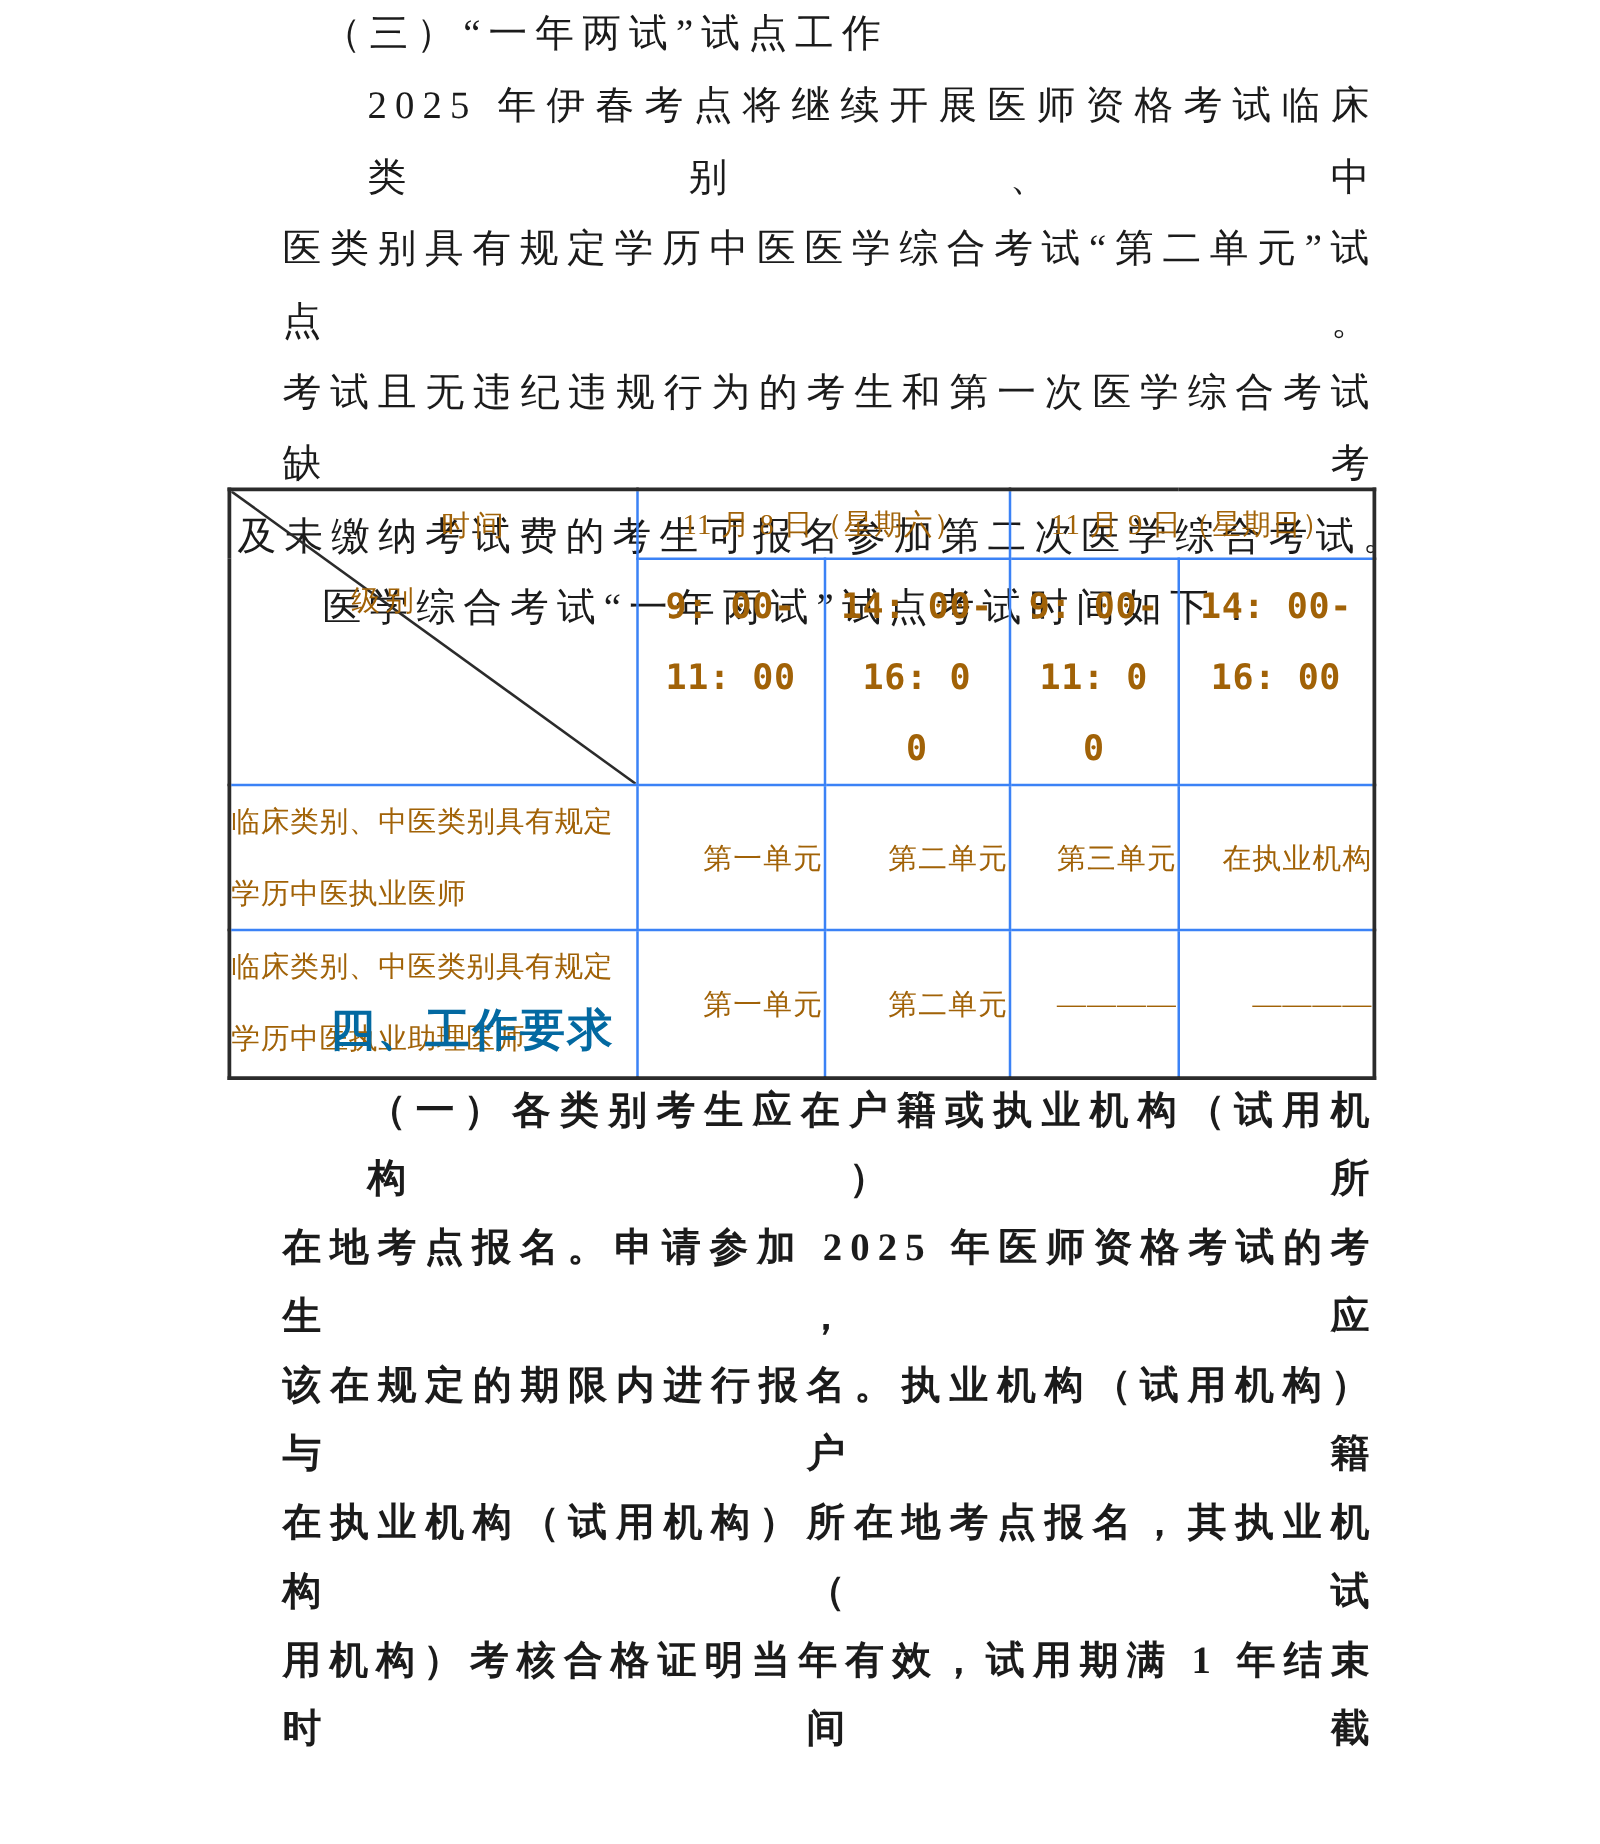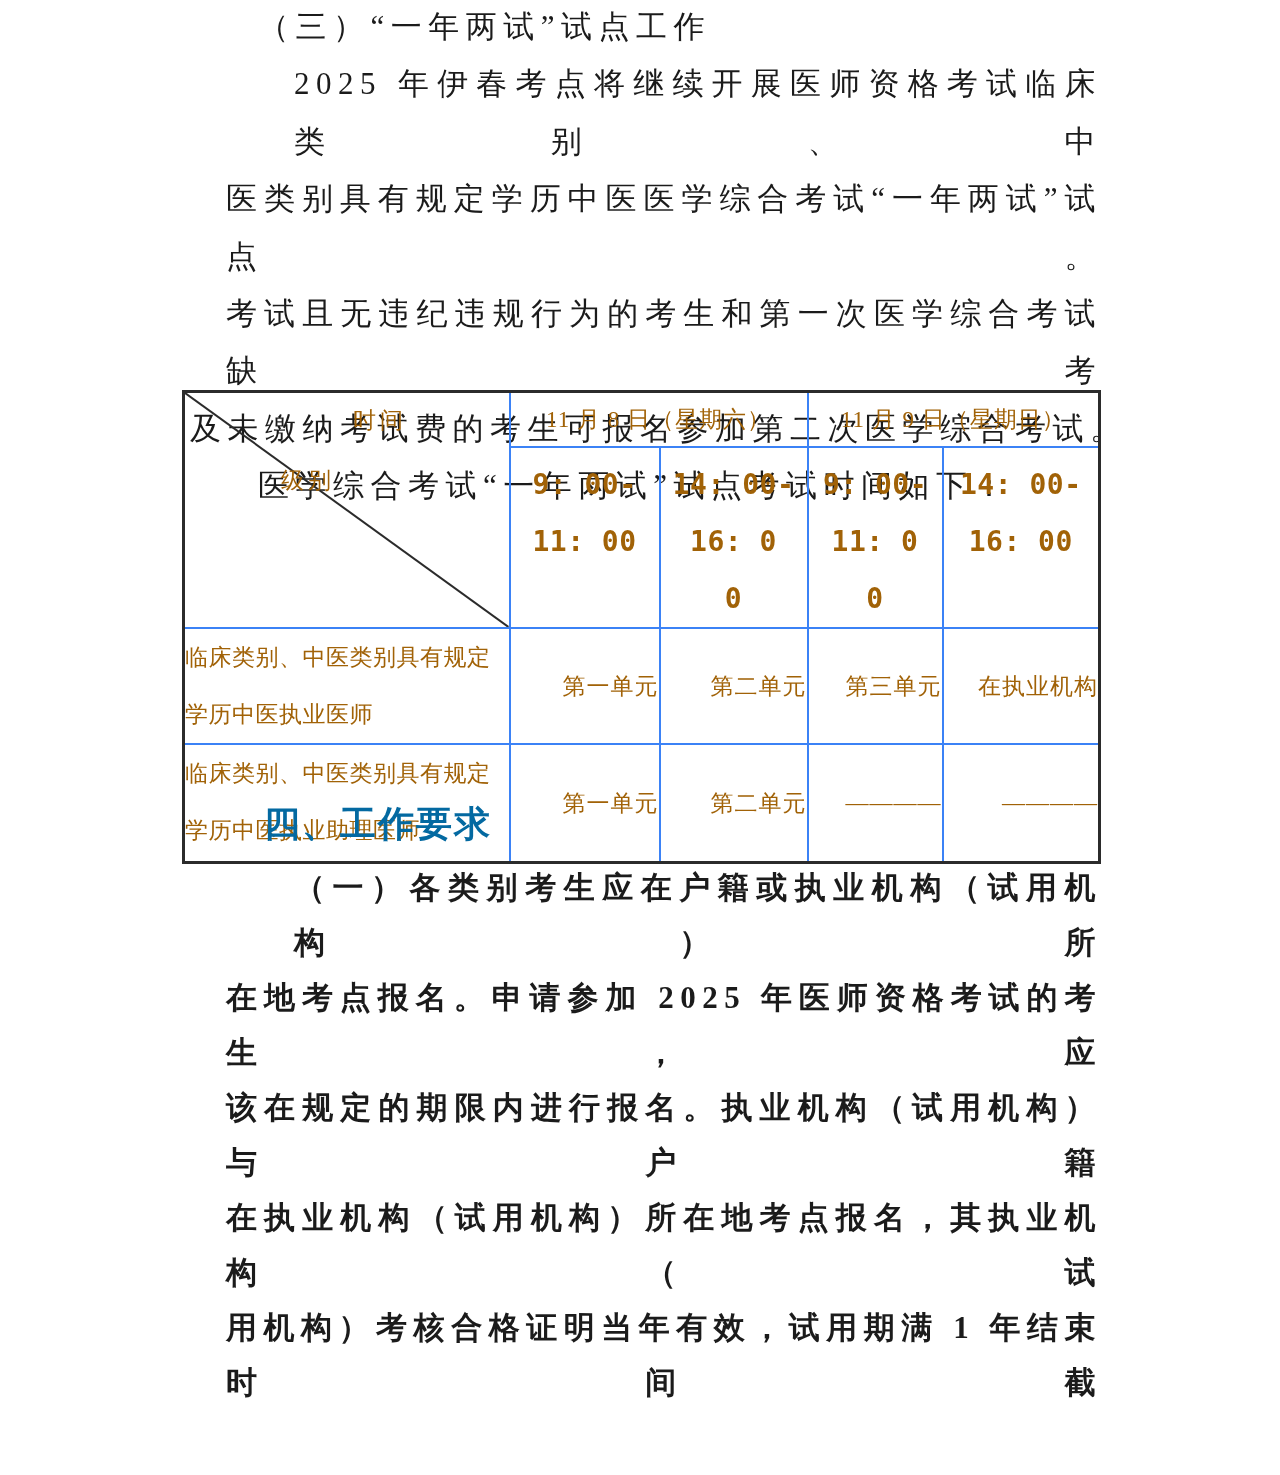--- a/index.html
+++ b/index.html
@@ -112,21 +112,21 @@
   }
 </style>
 </head>
 <body>
 
 <div class="page">
 
   <div class="textblock sec1">
     <div class="bline ind">（三）“一年两试”试点工作</div>
     <div class="bline ind just">2025 年伊春考点将继续开展医师资格考试临床类别、中</div>
-    <div class="bline just">医类别具有规定学历中医医学综合考试“一年两试”试点。</div>
+    <div class="bline just">医类别具有规定学历中医医学综合考试“第二单元”试点。</div>
     <div class="bline just">考试且无违纪违规行为的考生和第一次医学综合考试缺考</div>
     <div class="bline">及未缴纳考试费的考生可报名参加第二次医学综合考试。</div>
     <div class="bline ind">医学综合考试“一年两试”试点考试时间如下：</div>
   </div>
 
   <table class="sched">
     <colgroup>
       <col style="width:326px">
       <col style="width:150px">
       <col style="width:148px">

